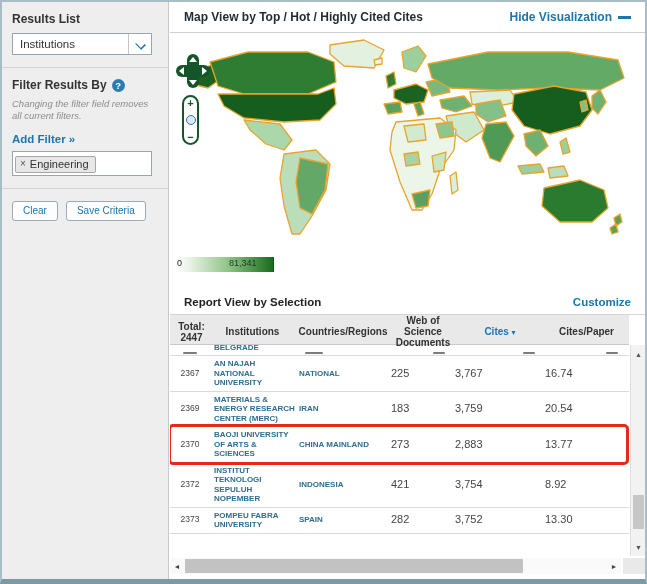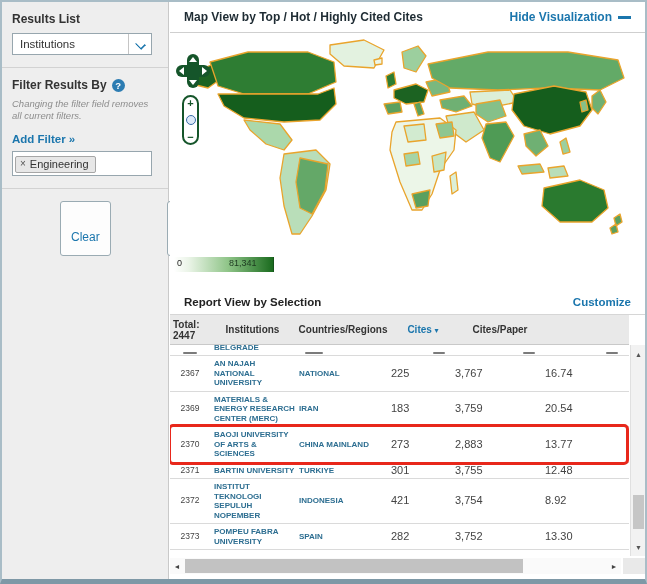--- a/index.html
+++ b/index.html
@@ -44,23 +44,22 @@
   .filter-box { background:#fff; border:1px solid #97a6ae; min-height:21px; padding:1px; }
   .filter-tag {
     display:inline-flex; align-items:center; gap:4px; margin:1px;
     background:#e7e7e7; border:1px solid #a6a6a6; border-radius:2px;
     padding:1px 6px 2px 4px; font-size:11px; color:#333;
   }
   .tag-x { color:#555; font-size:10px; cursor:pointer; line-height:10px; }
   .sb-buttons { display:flex; gap:8px; padding:12px 10px; }
   .btn {
     background:#fdfdfd; border:1px solid #9aabb3; border-radius:3px;
-    font-size:12px; color:#1b76ad; padding:21px 10px 4px 10px; cursor:pointer;
+    font-size:10px; color:#1b76ad; padding:3px 10px 4px 10px; cursor:pointer;
     font-family:inherit;
-    margin-left:48px;
   }
   
   .main { position:absolute; left:168px; top:0; right:0; bottom:0; background:#fff; }
   .map-header {
     position:absolute; left:0; right:0; top:0; height:31px;
     display:flex; align-items:center; justify-content:space-between;
     padding:0 14px; border-bottom:1px solid #cfcfcf;
   }
   .map-title { font-size:12px; font-weight:bold; color:#1e2b33; }
   .hide-link { display:flex; align-items:center; gap:6px; cursor:pointer; }
@@ -96,21 +95,21 @@
   }
   .report-title { font-size:11.5px; font-weight:bold; color:#222; }
   .customize-link { font-size:11.5px; font-weight:bold; color:#1b76ad; cursor:pointer; }
   .grid-cols { display:grid; grid-template-columns:40px 85px 96px 64px 90px 83px; }
   .thead {
     position:absolute; left:0; right:16px; top:313px; height:30px;
     background:#e9e9e9; border-bottom:1px solid #c9c9c9;
     align-items:center;
   }
   .th { font-size:10px; font-weight:bold; color:#333; line-height:11px; text-align:center; }
-  .th.total { text-align:left; padding-left:3px; }
+  .th.total { text-align:center; padding-left:3px; }
   .th.cites { color:#1b76ad; cursor:pointer; }
   .sort-caret { font-size:8px; color:#1b76ad; }
   .tbody { position:absolute; left:0; right:16px; top:343px; height:211px; overflow:hidden; }
   .t-row {
     position:relative; border-bottom:1px solid #dadada;
     align-items:center; padding:3px 0;
   }
   .td { font-size:8px; line-height:9.5px; }
   .td.rank { color:#444; font-size:8.5px; text-align:center; }
   .td.inst { color:#2d6e91; font-weight:bold; padding-left:4px; cursor:pointer; }
@@ -266,20 +265,21 @@
       <span class="customize-link">Customize</span>
     </div>
 
     <div class="thead grid-cols">
       <div class="th total">
         <div>Total:</div>
         <div>2447</div>
       </div>
       <div class="th">Institutions</div>
       <div class="th">Countries/Regions</div>
+      <div class="th">Web of Science Documents</div>
       <div class="th cites">
         <span>Cites</span>
         <span class="sort-caret">▾</span>
       </div>
       <div class="th">Cites/Paper</div>
     </div>
 
     <div class="tbody">
 
       <div class="t-row partial grid-cols">
@@ -324,29 +324,20 @@
       <div class="t-row grid-cols highlighted">
         <div class="highlight-box"></div>
         <div class="td rank">2370</div>
         <div class="td inst">BAOJI UNIVERSITY OF ARTS &amp; SCIENCES</div>
         <div class="td country">CHINA MAINLAND</div>
         <div class="td num">273</div>
         <div class="td num">2,883</div>
         <div class="td num">13.77</div>
       </div>
 
-      <div class="t-row grid-cols">
-
-        <div class="td rank">2371</div>
-        <div class="td inst">BARTIN UNIVERSITY</div>
-        <div class="td country">TURKIYE</div>
-        <div class="td num">301</div>
-        <div class="td num">3,755</div>
-        <div class="td num">12.48</div>
-      </div>
 
       <div class="t-row grid-cols">
 
         <div class="td rank">2372</div>
         <div class="td inst">INSTITUT TEKNOLOGI SEPULUH NOPEMBER</div>
         <div class="td country">INDONESIA</div>
         <div class="td num">421</div>
         <div class="td num">3,754</div>
         <div class="td num">8.92</div>
       </div>

